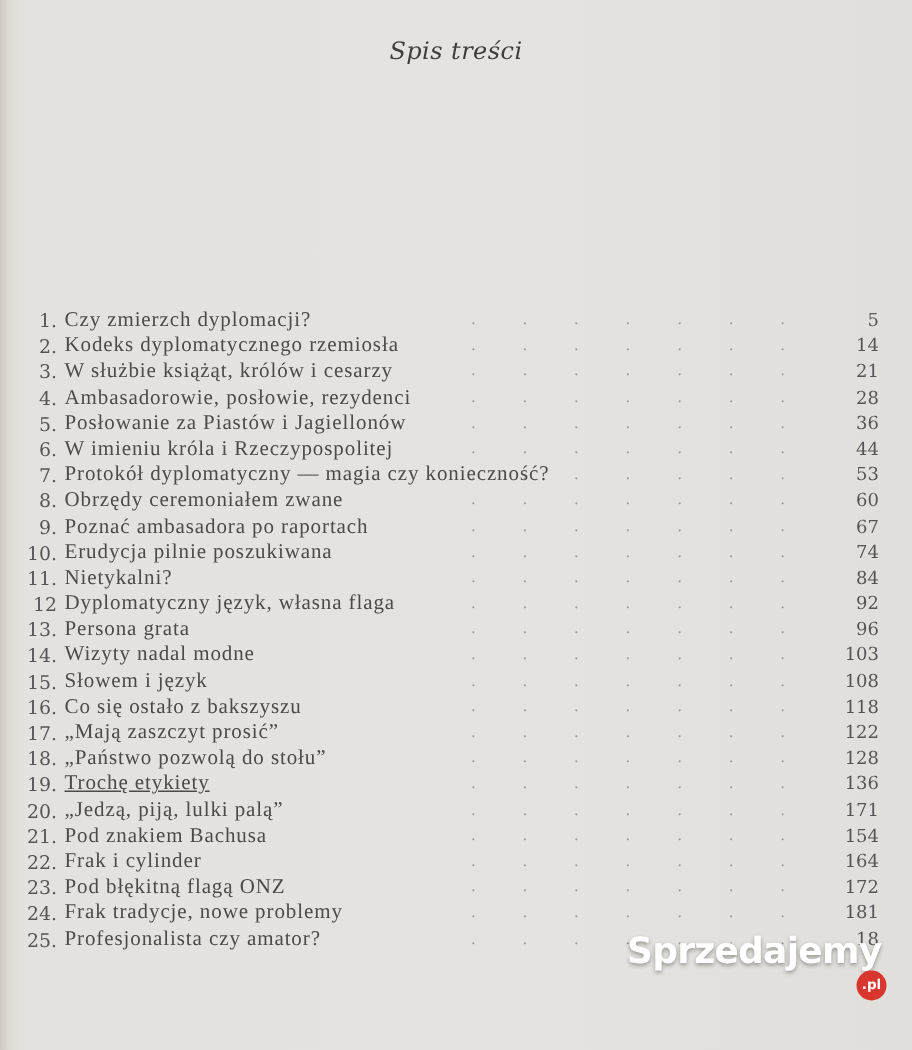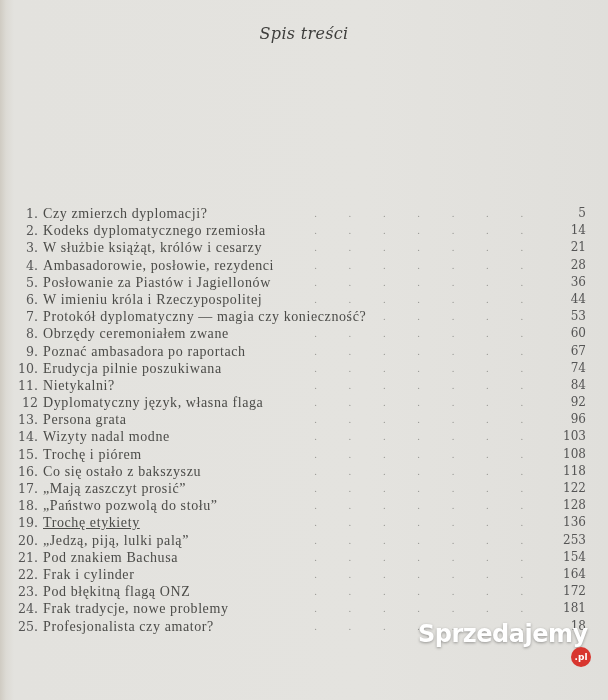--- a/index.html
+++ b/index.html
@@ -145,21 +145,21 @@
       </div>
       <div class="row">
         <span class="num">14.</span>
         <span class="dots">. . . . . . . . . . . . . . . . . . . . . . . .</span>
         <span class="text" style="background: transparent;">Wizyty nadal modne</span>
         <span class="page-no">103</span>
       </div>
       <div class="row">
         <span class="num">15.</span>
         <span class="dots">. . . . . . . . . . . . . . . . . . . . . . . .</span>
-        <span class="text" style="background: transparent;">Trochę i piórem</span>
+        <span class="text" style="background: transparent;">Słowem i język</span>
         <span class="page-no">108</span>
       </div>
       <div class="row">
         <span class="num">16.</span>
         <span class="dots">. . . . . . . . . . . . . . . . . . . . . . . .</span>
         <span class="text" style="background: transparent;">Co się ostało z bakszyszu</span>
         <span class="page-no">118</span>
       </div>
       <div class="row">
         <span class="num">17.</span>
@@ -176,21 +176,21 @@
       <div class="row">
         <span class="num">19.</span>
         <span class="dots">. . . . . . . . . . . . . . . . . . . . . . . .</span>
         <span class="text" style="background: transparent; text-decoration: underline;">Trochę etykiety</span>
         <span class="page-no">136</span>
       </div>
       <div class="row">
         <span class="num">20.</span>
         <span class="dots">. . . . . . . . . . . . . . . . . . . . . . . .</span>
         <span class="text" style="background: transparent;">„Jedzą, piją, lulki palą”</span>
-        <span class="page-no">253</span>
+        <span class="page-no">171</span>
       </div>
       <div class="row">
         <span class="num">21.</span>
         <span class="dots">. . . . . . . . . . . . . . . . . . . . . . . .</span>
         <span class="text" style="background: transparent;">Pod znakiem Bachusa</span>
         <span class="page-no">154</span>
       </div>
       <div class="row">
         <span class="num">22.</span>
         <span class="dots">. . . . . . . . . . . . . . . . . . . . . . . .</span>

